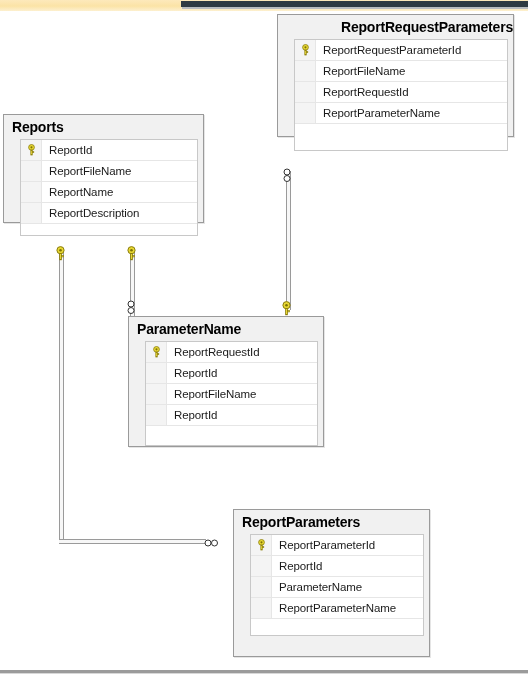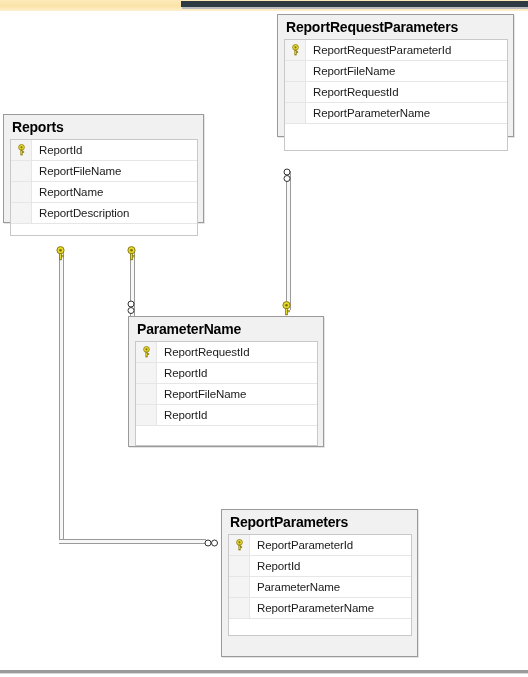--- a/index.html
+++ b/index.html
@@ -58,21 +58,21 @@
     font-weight: bold;
     color: #000000;
     padding: 4px 0 4px 8px;
     line-height: 16px;
     letter-spacing: -0.2px;
     white-space: nowrap;
   }
   .table-grid {
     background: #86efac;
     border: 1px solid #c8c8c8;
-    margin: 0 5px 5px 6px;
+    margin: 0 5px 5px 16px;
   }
   .field-row {
     display: flex;
     align-items: center;
     height: 20px;
     border-bottom: 1px solid #e6e6e6;
     background: #ffffff;
   }
   .field-row:last-child { border-bottom: none; }
   .field-gutter {
@@ -167,21 +167,21 @@
   </svg>
 </div>
 
 <div class="endpoint" style="left:204px; top:534px;">
   <svg width="16" height="10" viewBox="0 0 16 10" aria-hidden="true">
     <circle cx="4" cy="5" r="3" fill="#ffffff" stroke="#333333" stroke-width="1"></circle>
     <circle cx="10.5" cy="5" r="3" fill="#ffffff" stroke="#333333" stroke-width="1"></circle>
   </svg>
 </div>
 
-<div class="table-shape" style="left:277px; top:14px; width:237px; height:123px;">
+<div class="table-shape" style="left:277px; top:14px; width:237px; height:123px;text-align:right;">
   <div class="table-title">ReportRequestParameters</div>
   <div class="table-grid">
     <div class="field-row">
       <div class="field-gutter">
         <svg class="key-icon" width="11" height="12" viewBox="0 0 13 15" aria-hidden="true">
           <circle cx="6.5" cy="4.2" r="3.6" fill="#e8d832" stroke="#8a7d10" stroke-width="1"></circle>
           <circle cx="6.5" cy="4.2" r="1.3" fill="#7d7206"></circle>
           <rect x="5.6" y="7.4" width="1.9" height="6.4" fill="#e8d832" stroke="#8a7d10" stroke-width="0.8"></rect>
           <rect x="7.4" y="9.6" width="2" height="1.3" fill="#e8d832" stroke="#8a7d10" stroke-width="0.7"></rect>
         </svg>
@@ -257,21 +257,21 @@
       <div class="field-name">ReportFileName</div>
     </div>
     <div class="field-row">
       <div class="field-gutter"></div>
       <div class="field-name">ReportId</div>
     </div>
     <div class="filler-row" style="height:19px;"></div>
   </div>
 </div>
 
-<div class="table-shape" style="left:221px; top:509px; width:197px; height:148px;">
+<div class="table-shape" style="left:233px; top:509px; width:197px; height:148px;">
   <div class="table-title">ReportParameters</div>
   <div class="table-grid">
     <div class="field-row">
       <div class="field-gutter">
         <svg class="key-icon" width="11" height="12" viewBox="0 0 13 15" aria-hidden="true">
           <circle cx="6.5" cy="4.2" r="3.6" fill="#e8d832" stroke="#8a7d10" stroke-width="1"></circle>
           <circle cx="6.5" cy="4.2" r="1.3" fill="#7d7206"></circle>
           <rect x="5.6" y="7.4" width="1.9" height="6.4" fill="#e8d832" stroke="#8a7d10" stroke-width="0.8"></rect>
           <rect x="7.4" y="9.6" width="2" height="1.3" fill="#e8d832" stroke="#8a7d10" stroke-width="0.7"></rect>
         </svg>

